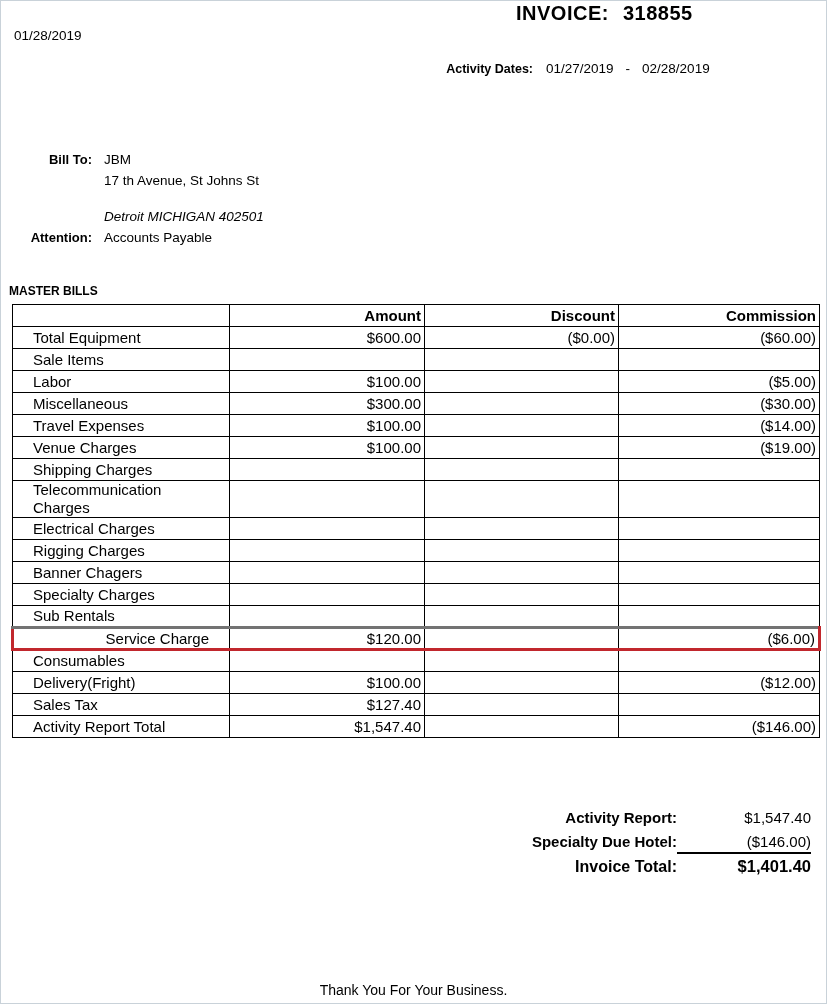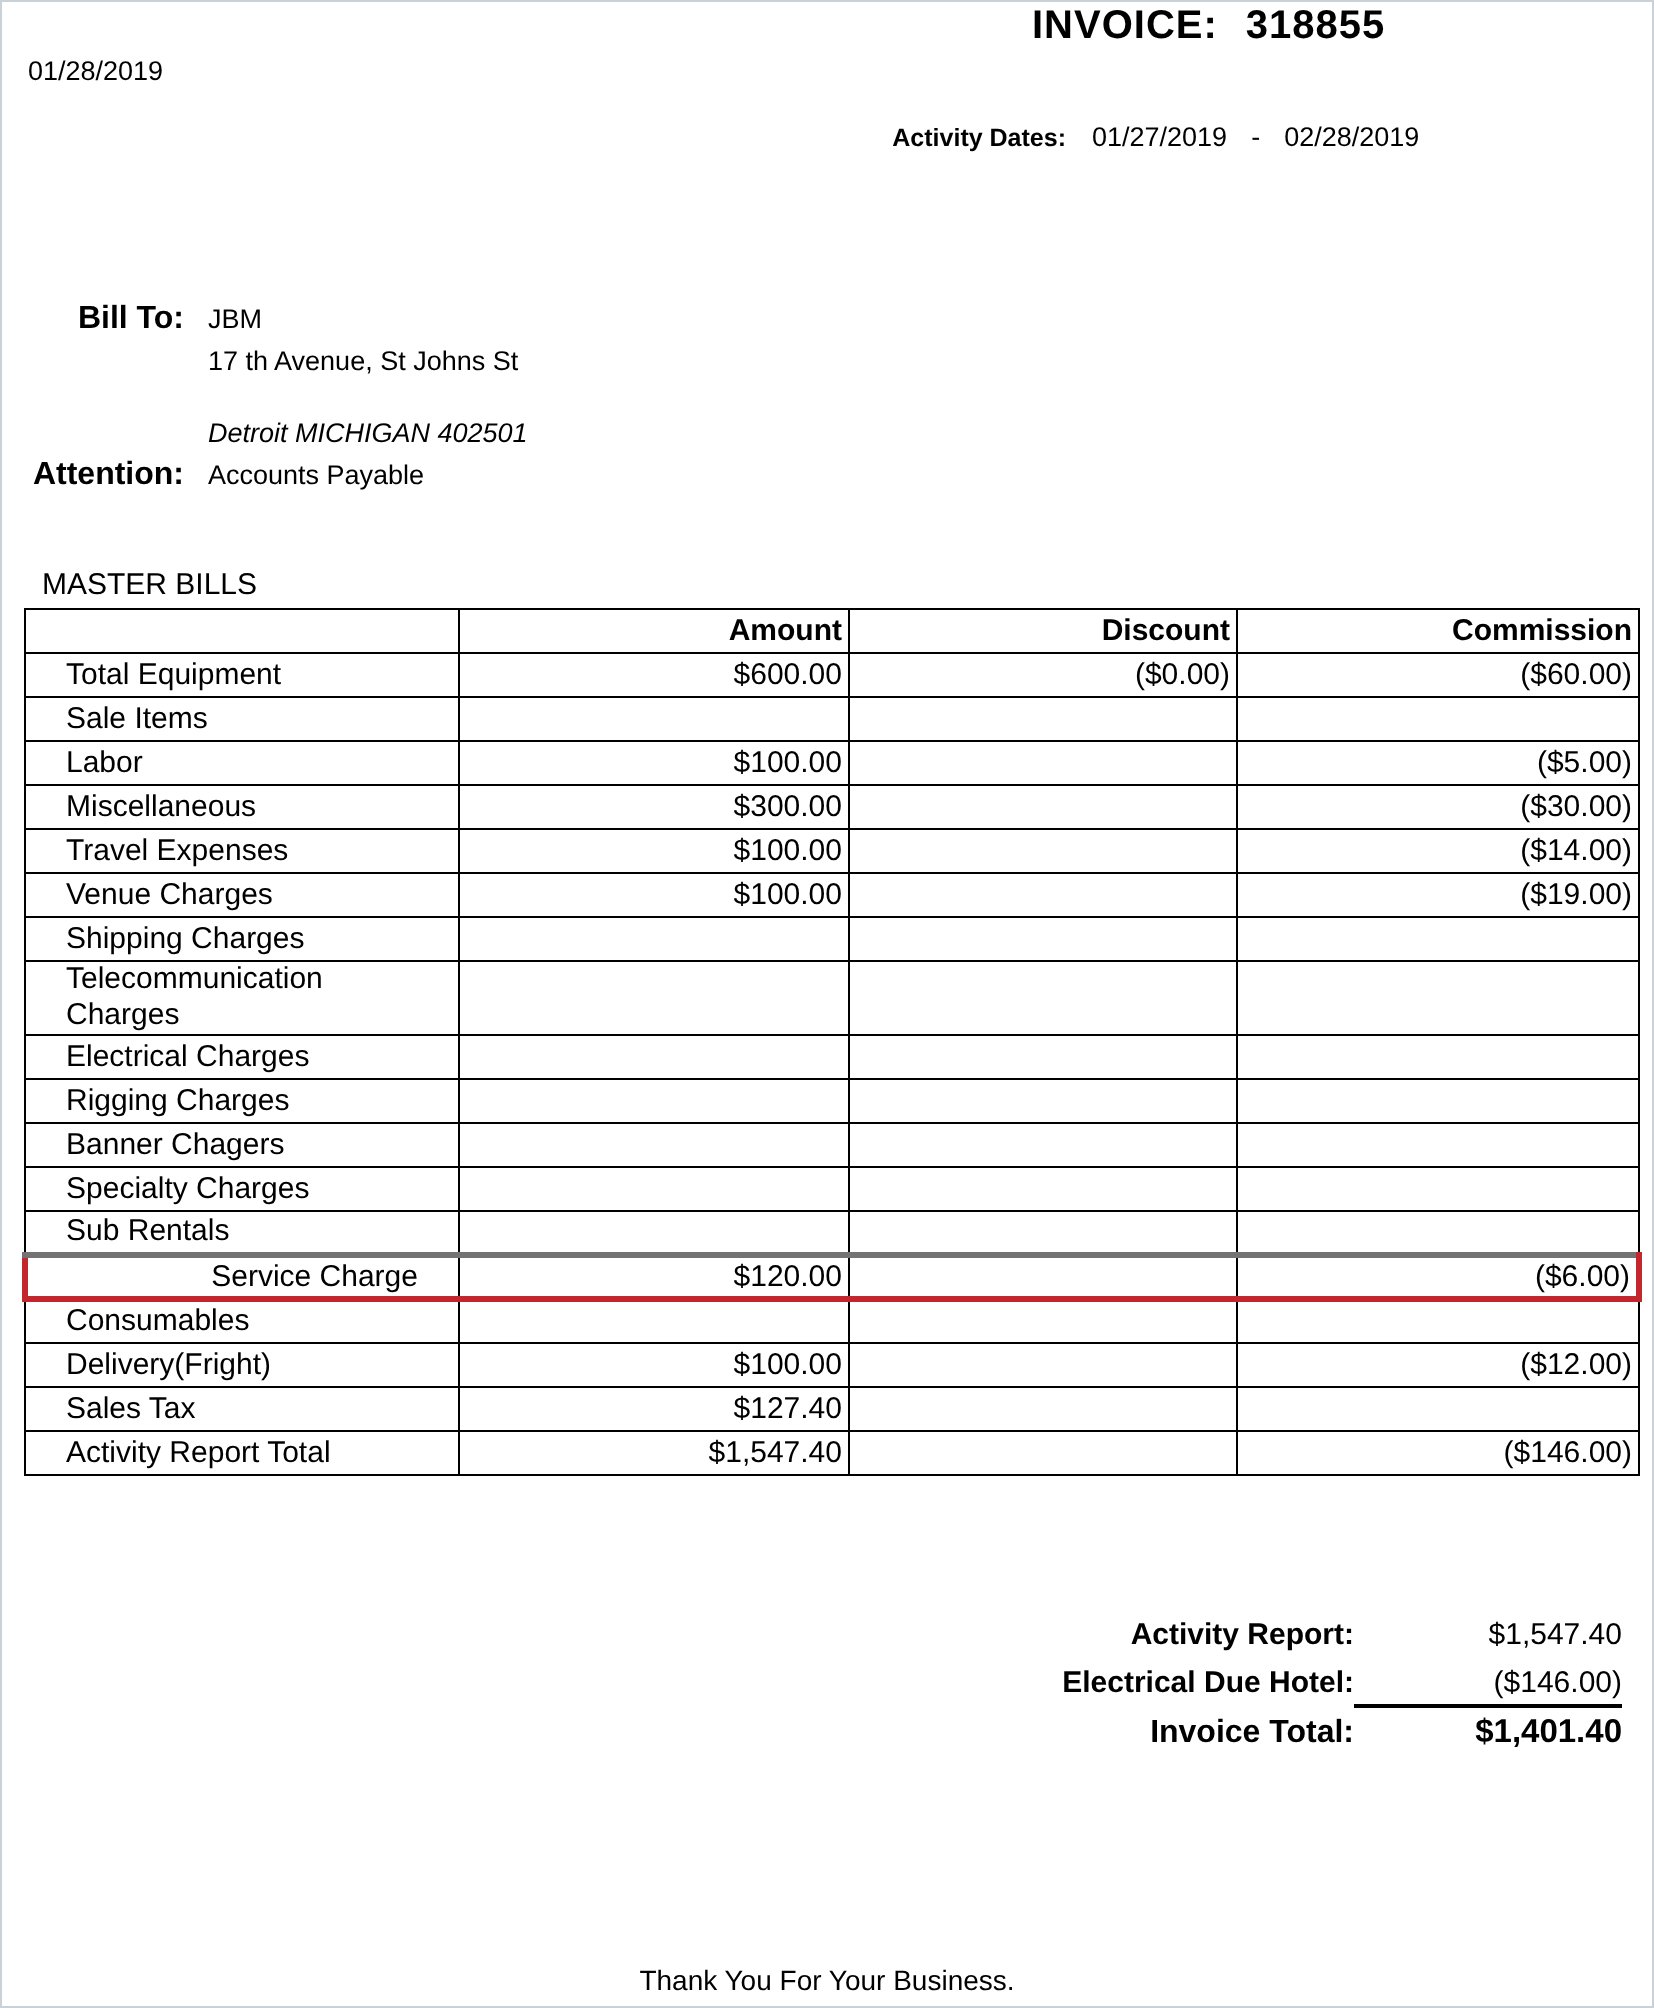--- a/index.html
+++ b/index.html
@@ -23,25 +23,25 @@
   .date-row.r1 { top:27px; }
   .date-row.r2 { top:60px; }
   .date-label { display:inline-block; width:532px; text-align:right; font-weight:bold; font-size:12.5px; }
   .date-value { margin-left:13px; font-size:13.5px; white-space:nowrap; }
   .date-sep { display:inline-block; margin:0 12px; }
 
   
   .bill-block { position:absolute; top:148px; left:0; }
   .bill-row { display:flex; align-items:baseline; }
   .bill-row.gap { margin-top:15px;font-style:italic; }
-  .bill-label { display:inline-block; width:91px; text-align:right; font-weight:bold; font-size:16px; line-height:21px; }
+  .bill-label { display:inline-block; width:91px; text-align:right; font-weight:bold; font-size:13px; line-height:21px; }
   .bill-value { margin-left:12px; font-size:13.5px; line-height:21px; white-space:nowrap; }
 
   
-  .master-title { position:absolute; top:283px; left:20px; font-size:15px; font-weight:normal; }
+  .master-title { position:absolute; top:283px; left:8px; font-size:12px; font-weight:bold; }
   table.bills {
     position:absolute; top:303px; left:10px; width:807px;
     border-collapse:collapse; table-layout:fixed;
   }
   table.bills th, table.bills td {
     border:1px solid #000;
     height:22px;
     font-size:15px;
     line-height:18px;
     vertical-align:middle;
@@ -229,21 +229,21 @@
     </tr>
   </tbody>
 </table>
 
 <div class="summary">
   <div class="sum-row">
     <span class="sum-label">Activity Report:</span>
     <span class="sum-value">$1,547.40</span>
   </div>
   <div class="sum-row underlined">
-    <span class="sum-label">Electrical Due Hotel:</span>
+    <span class="sum-label">Specialty Due Hotel:</span>
     <span class="sum-value">($146.00)</span>
   </div>
   <div class="sum-row total">
     <span class="sum-label">Invoice Total:</span>
     <span class="sum-value">$1,401.40</span>
   </div>
 </div>
 
 <div class="footer">Thank You For Your Business.</div>
 

